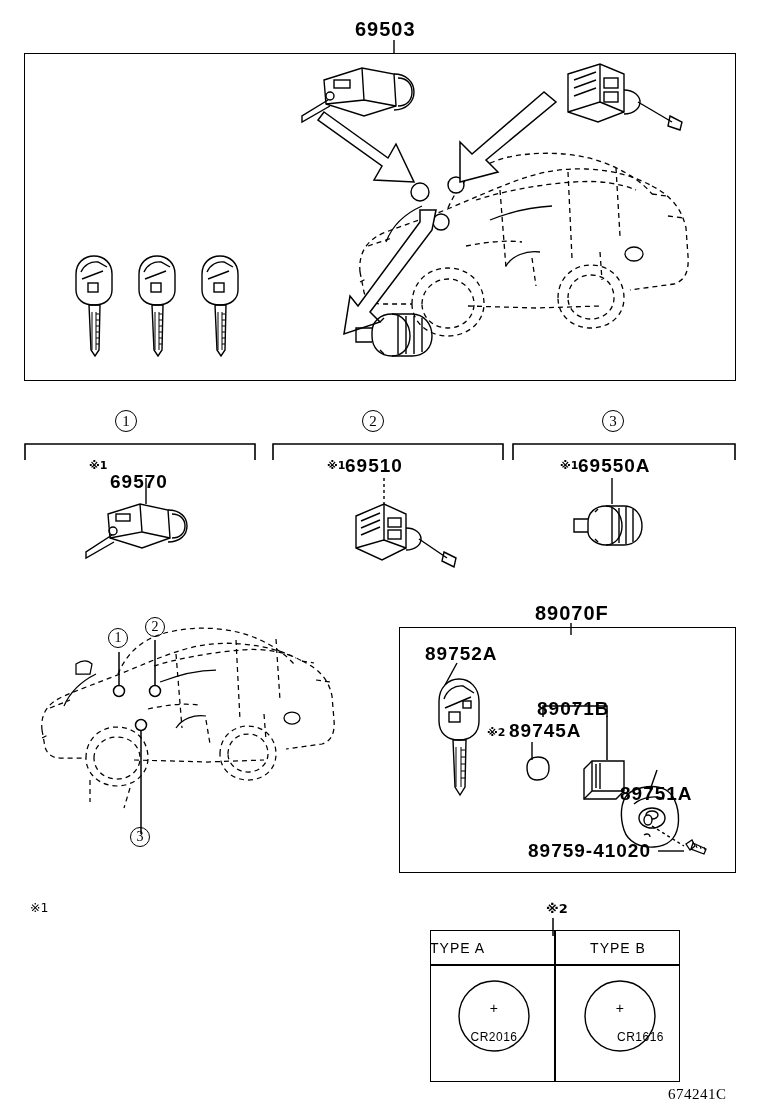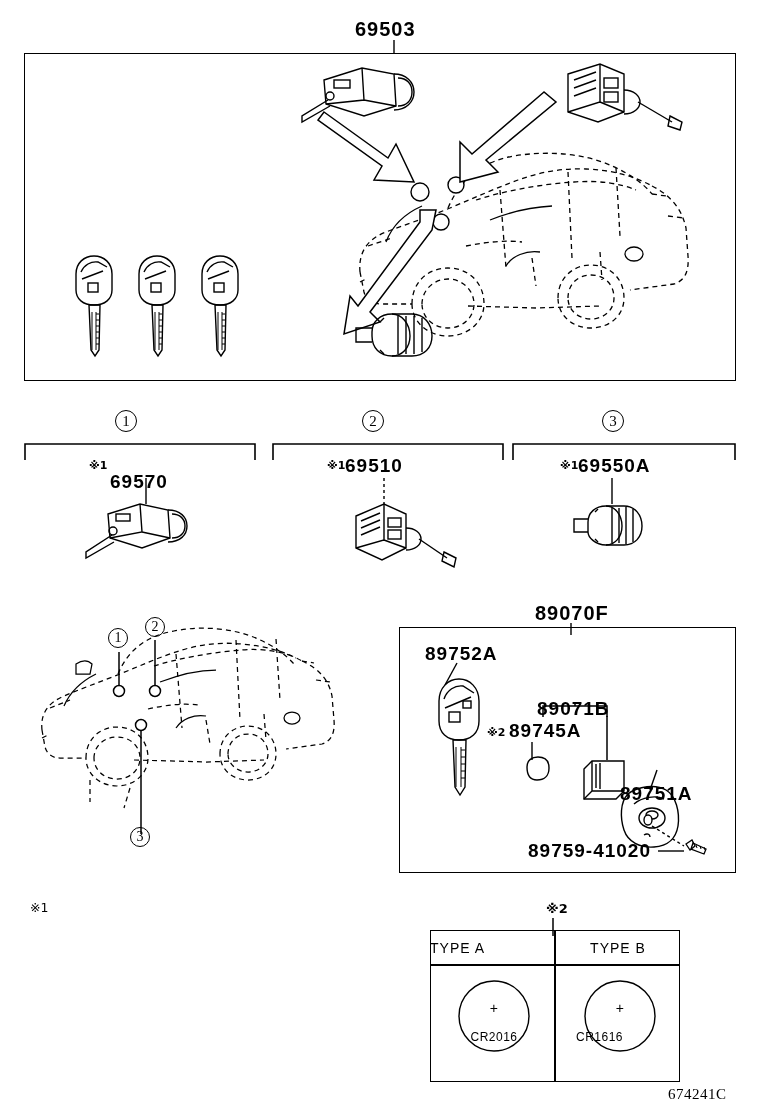--- a/index.html
+++ b/index.html
@@ -382,17 +382,17 @@
   <svg class="abs" style="left:456px;top:978px;" width="76" height="76">
     <circle class="ln" cx="38" cy="38" r="35" stroke-width="1.4" fill="#fff"></circle>
   </svg>
   <div class="abs batt-label" style="left:456px;top:1000px;width:76px;text-align:center;font-size:14px;">+</div>
   <div class="abs batt-label" style="left:450px;top:1030px;width:88px;text-align:center;">CR2016</div>
 
   <svg class="abs" style="left:582px;top:978px;" width="76" height="76">
     <circle class="ln" cx="38" cy="38" r="35" stroke-width="1.4" fill="#fff"></circle>
   </svg>
   <div class="abs batt-label" style="left:582px;top:1000px;width:76px;text-align:center;font-size:14px;">+</div>
-  <div class="abs batt-label" style="left:576px;top:1030px;width:88px;text-align:left;">CR1616</div>
+  <div class="abs batt-label" style="left:576px;top:1030px;width:88px;text-align:right;">CR1616</div>
 
   <div class="abs figid" style="left:668px;top:1086px;">674241C</div>
 
 </div>
 
 </body></html>

